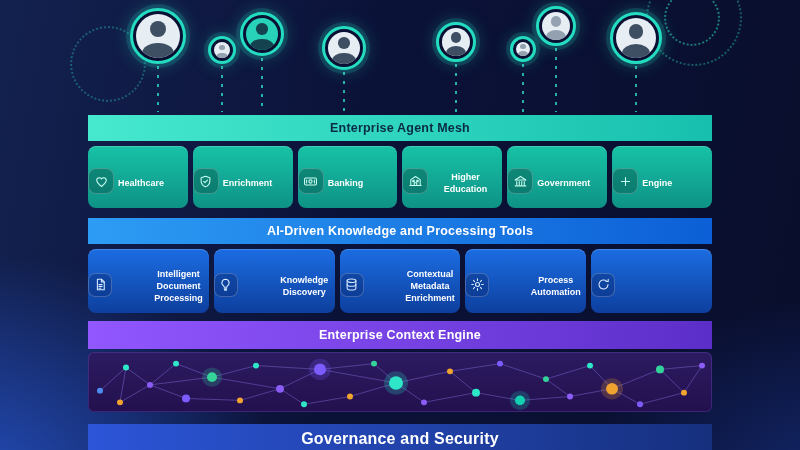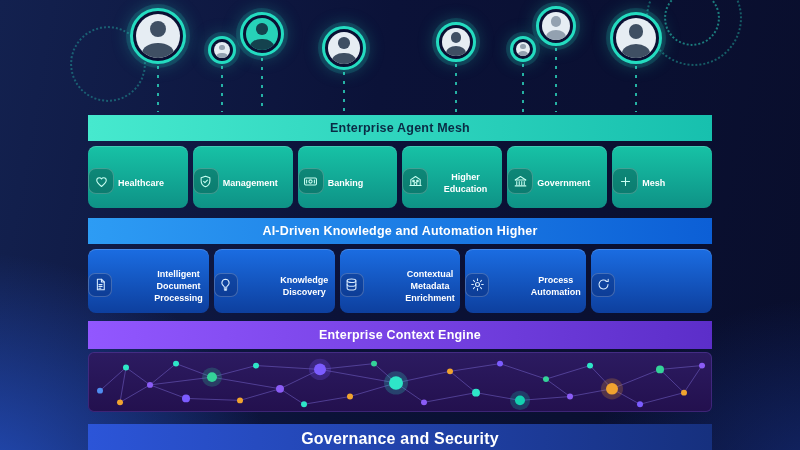--- a/index.html
+++ b/index.html
@@ -180,21 +180,21 @@
         </div>
         <div class="label">Healthcare</div>
       </div>
       <div class="card sector">
         <div class="chip">
           <svg class="ic" width="15" height="15" viewBox="0 0 24 24">
               <path d="M12 3.5l7 2.6v4.6c0 4.5-2.9 8.2-7 9.8-4.1-1.6-7-5.3-7-9.8V6.1z"></path>
               <path d="M9 11.8l2.1 2.1 4-4.2"></path>
             </svg>
         </div>
-        <div class="label">Management</div>
+        <div class="label">Enrichment</div>
       </div>
       <div class="card sector">
         <div class="chip">
           <svg class="ic" width="15" height="15" viewBox="0 0 24 24">
               <rect x="2.5" y="6.5" width="19" height="11" rx="1.8"></rect>
               <circle cx="12" cy="12" r="2.6"></circle>
               <path d="M5.8 9.5v5M18.2 9.5v5"></path>
             </svg>
         </div>
         <div class="label">Banking</div>
@@ -221,26 +221,26 @@
             </svg>
         </div>
         <div class="label">Government</div>
       </div>
       <div class="card sector">
         <div class="chip">
           <svg class="ic" width="15" height="15" viewBox="0 0 24 24">
               <path d="M12 5.5v13M5.5 12h13"></path>
             </svg>
         </div>
-        <div class="label">Mesh</div>
+        <div class="label">Engine</div>
       </div>
     </div>
 
     <div class="bar tools-bar">
-      <span>AI-Driven Knowledge and Automation Higher</span>
+      <span>AI-Driven Knowledge and Processing Tools</span>
     </div>
 
     <div class="row">
       <div class="card tool">
         <div class="chip">
           <svg class="ic" width="15" height="15" viewBox="0 0 24 24">
               <path d="M7 3.5h6.5L18 8v12.5H7z"></path>
               <path d="M13.5 3.5V8H18"></path>
               <path d="M9.5 12h5M9.5 15h5M9.5 18h3"></path>
             </svg>

